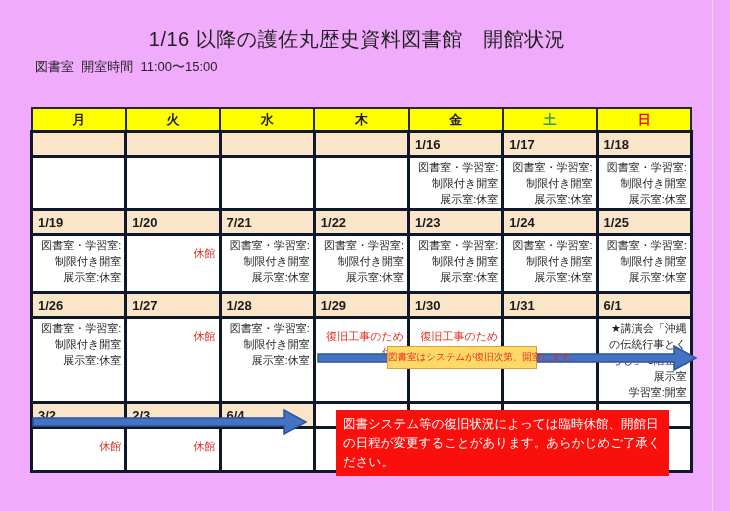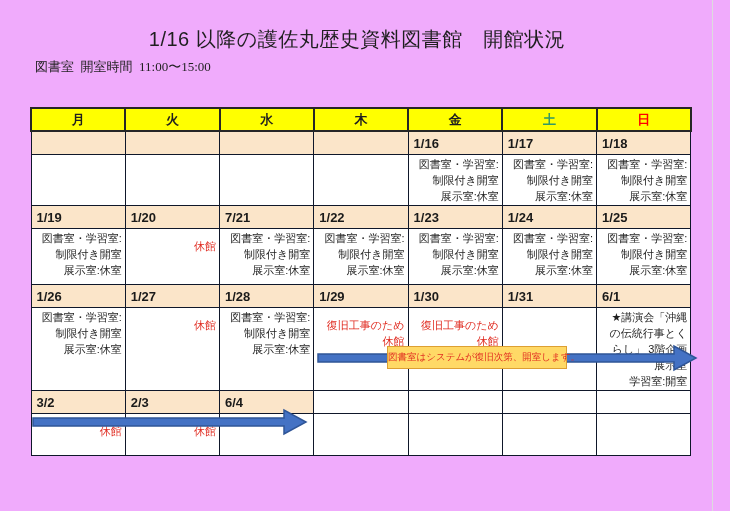--- a/index.html
+++ b/index.html
@@ -6,36 +6,36 @@
   .page{
     position:relative;width:730px;height:511px;background:#f0abfc;overflow:hidden;
     font-family:"Liberation Sans","DejaVu Sans",sans-serif;color:#1a1a1a;
   }
   .page-edge{position:absolute;left:712px;top:0;width:1px;height:511px;background:#dcdcdc;}
   .title{
     position:absolute;left:0;top:26px;width:714px;text-align:center;
     font-size:20px;font-weight:400;letter-spacing:.5px;color:#1f1f1f;
   }
   .info-line{position:absolute;left:35px;font-size:13px;color:#1f1f1f;white-space:pre;}
-  .info-1{top:58px;font-family:Liberation Serif, serif;}
+  .info-1{top:58px;}
   .info-2{top:76px;}
 
   table.cal{
     position:absolute;left:30px;top:107px;width:660px;
     border-collapse:collapse;table-layout:fixed;
     font-size:11px;
   }
   table.cal col{width:94.28px;}
   table.cal th{
     background:#FFFF00;border:2px solid #262626;
     font-size:13px;font-weight:700;text-align:center;padding:0;height:21px;color:#1f1f1f;
   }
   table.cal th.sat{color:#339966;}
   table.cal th.sun{color:#FF0000;}
-  table.cal td{border:1px solid #0f172a;padding:0;background:#ffffff;vertical-align:top;}
+  table.cal td{border:3px solid #0f172a;padding:0;background:#ffffff;vertical-align:top;}
   tr.r-date td{
     background:#FBE5C9;height:21px;font-size:13px;font-weight:600;
     padding:1px 0 0 5px;vertical-align:middle;color:#1a1a1a;
   }
   tr.r-date td.nofill{background:#ffffff;}
   tr.r-stat td{background:#ffffff;}
   tr.h48 td{height:47px;}
   tr.h56 td{height:55px;}
   tr.h73 td{height:72px;}
   tr.h42 td{height:41px;}
@@ -43,21 +43,21 @@
     padding:2px 3px 0 4px;line-height:1.45;white-space:pre-line;
     color:#1f1f1f;word-break:break-all;text-align:right;
   }
   .red{color:#E02B20;margin-top:8px;}
 
   .arrow-svg{position:absolute;z-index:3;}
   .arrow-1{left:316px;top:344px;}
   .arrow-2{left:30px;top:408px;}
 
   .callout{
-    position:absolute;left:387px;top:346px;width:180px;height:23px;z-index:5;
+    position:absolute;left:387px;top:346px;width:150px;height:23px;z-index:5;
     background:#FFD966;border:1.5px solid #DD9F33;box-sizing:border-box;
     font-size:9.5px;line-height:19px;text-align:left;white-space:nowrap;
     color:#E02B20;
   }
   .notice{
     position:absolute;left:336px;top:410px;width:333px;min-height:46px;z-index:6;
     background:#F90F0B;color:#ffffff;box-sizing:border-box;
     padding:5px 7px;font-size:12.5px;line-height:1.5;
   }
 </style>
@@ -239,15 +239,16 @@
   <svg class="arrow-svg arrow-1" width="384" height="28" viewBox="0 0 384 28">
     <polygon points="2,10 358,10 358,2 380,14 358,26 358,18 2,18" fill="#4472C4" stroke="#2F5597" stroke-width="1.5"></polygon>
   </svg>
 
   <svg class="arrow-svg arrow-2" width="284" height="28" viewBox="0 0 284 28">
     <polygon points="3,10 254,10 254,2 276,14 254,26 254,18 3,18" fill="#4472C4" stroke="#2F5597" stroke-width="1.5"></polygon>
   </svg>
 
   <div class="callout">図書室はシステムが復旧次第、開室します。</div>
 
+  <div class="notice">図書システム等の復旧状況によっては臨時休館、開館日の日程が変更することがあります。あらかじめご了承ください。</div>
 
   <div class="page-edge"></div>
 </div>
 
 </body></html>

